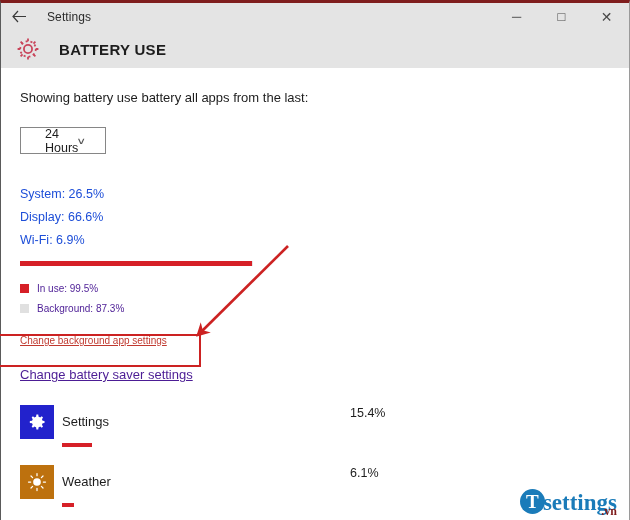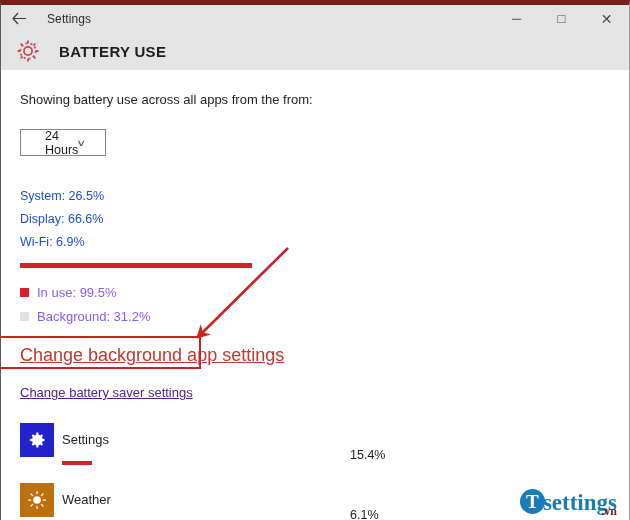--- a/index.html
+++ b/index.html
@@ -15,21 +15,21 @@
   }
 
   
   #app-window {
     position: relative;
     width: 630px;
     height: 520px;
     box-sizing: border-box;
     border-left: 1px solid #5a5a5a;
     border-right: 1px solid #9a9a9a;
-    border-top: 5px solid #7f1d1d;
+    border-top: 3px solid #7f1d1d;
     background: #ffffff;
   }
 
   
   #title-bar {
     position: relative;
     height: 27px;
     background: #e4e4e4;
     display: flex;
     align-items: center;
@@ -159,28 +159,28 @@
     align-items: center;
     margin-bottom: 9px;
   }
   .legend-swatch {
     width: 9px;
     height: 9px;
     flex: 0 0 9px;
     margin-right: 8px;
   }
   .legend-label {
-    font-size: 13px;
-    color: #8b5cf6;
+    font-size: 10px;
+    color: #4c1d95;
   }
 
   
   #link-background-settings {
     display: inline-block;
-    font-size: 18px;
+    font-size: 10px;
     color: #c0392f;
     margin-top: 12px;
     margin-left: 0;
   }
   #link-battery-saver {
     display: inline-block;
     font-size: 13px;
     color: #c0392f;
     margin-top: 19px;
   }
@@ -226,21 +226,21 @@
   .app-name {
     position: absolute;
     left: 42px;
     top: 9px;
     font-size: 13px;
     color: #1d1d1d;
   }
   .app-percent {
     position: absolute;
     left: 330px;
-    top: 25px;
+    top: 1px;
     font-size: 12.5px;
     color: #1d1d1d;
   }
   .app-bar {
     position: absolute;
     left: 42px;
     top: 38px;
     height: 4px;
     background: #d62027;
   }
@@ -312,21 +312,21 @@
                  M6.9 6.9 l2.4 2.4 M22.7 22.7 l2.4 2.4
                  M25.1 6.9 l-2.4 2.4 M9.3 22.7 l-2.4 2.4"></path>
         <circle cx="16" cy="16" r="9.6" stroke-dasharray="2.6 3.4"></circle>
       </g>
     </svg>
     <div id="page-title">BATTERY USE</div>
   </div>
 
   <div id="content">
 
-    <div id="intro-text">Showing battery use across all apps from the from:</div>
+    <div id="intro-text">Showing battery use battery all apps from the last:</div>
 
     <div id="duration-dropdown">
       <span id="duration-value">24 Hours</span>
       <span id="duration-chevron-icon">∨</span>
     </div>
 
     <div id="usage-stats">
       <div class="stat-line">System: 26.5%</div>
       <div class="stat-line">Display: 66.6%</div>
       <div class="stat-line">Wi-Fi: 6.9%</div>
@@ -336,21 +336,21 @@
       <div id="usage-bar-fill" style="width: 99.5%; background: rgb(214, 32, 39);"></div>
     </div>
 
     <div id="legend">
       <div class="legend-row">
         <span class="legend-swatch" id="swatch-in-use" style="background: rgb(214, 32, 39);"></span>
         <span class="legend-label">In use: 99.5%</span>
       </div>
       <div class="legend-row">
         <span class="legend-swatch" id="swatch-background" style="background: rgb(224, 224, 224);"></span>
-        <span class="legend-label">Background: 31.2%</span>
+        <span class="legend-label">Background: 87.3%</span>
       </div>
     </div>
 
     <div><a id="link-background-settings" href="#" style="color: rgb(192, 57, 47);">Change background app settings</a></div>
     <div><a id="link-battery-saver" href="#" style="color: #4c1d95; margin-top: 19px;">Change battery saver settings</a></div>
 
     <div id="app-list">
 
       <div class="app-row">
         <div class="app-icon" id="app-icon-settings" style="background: rgb(34, 34, 204);">

